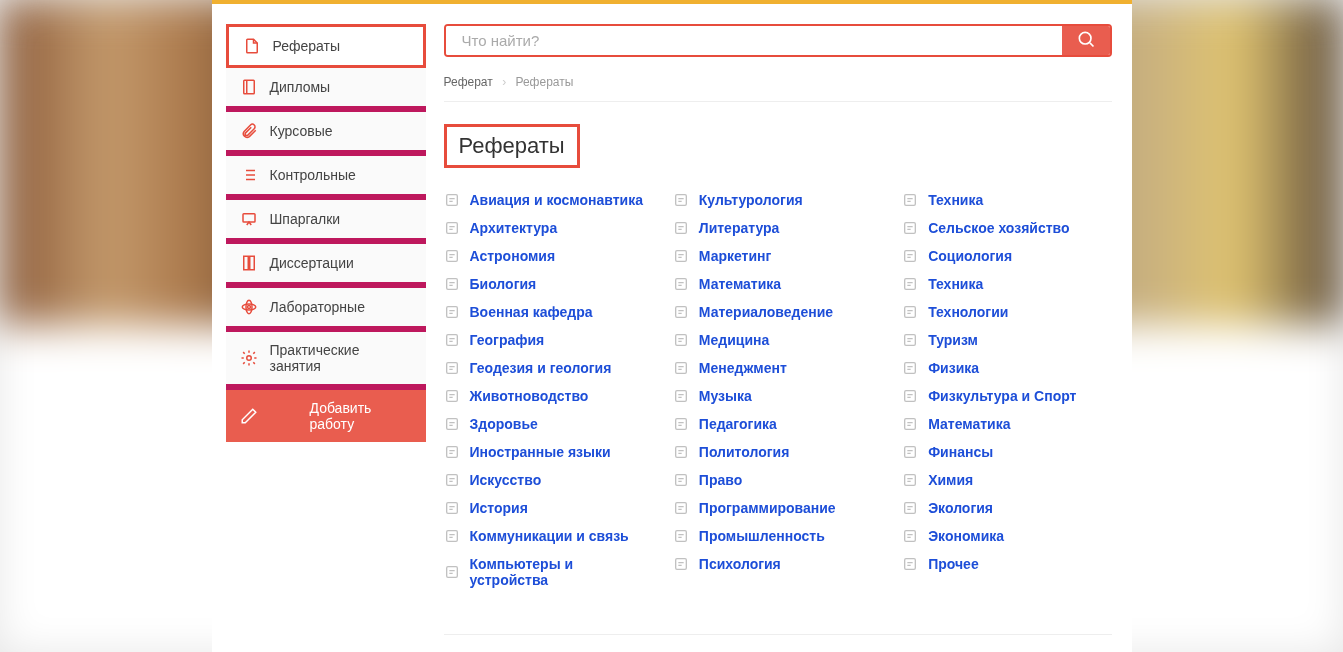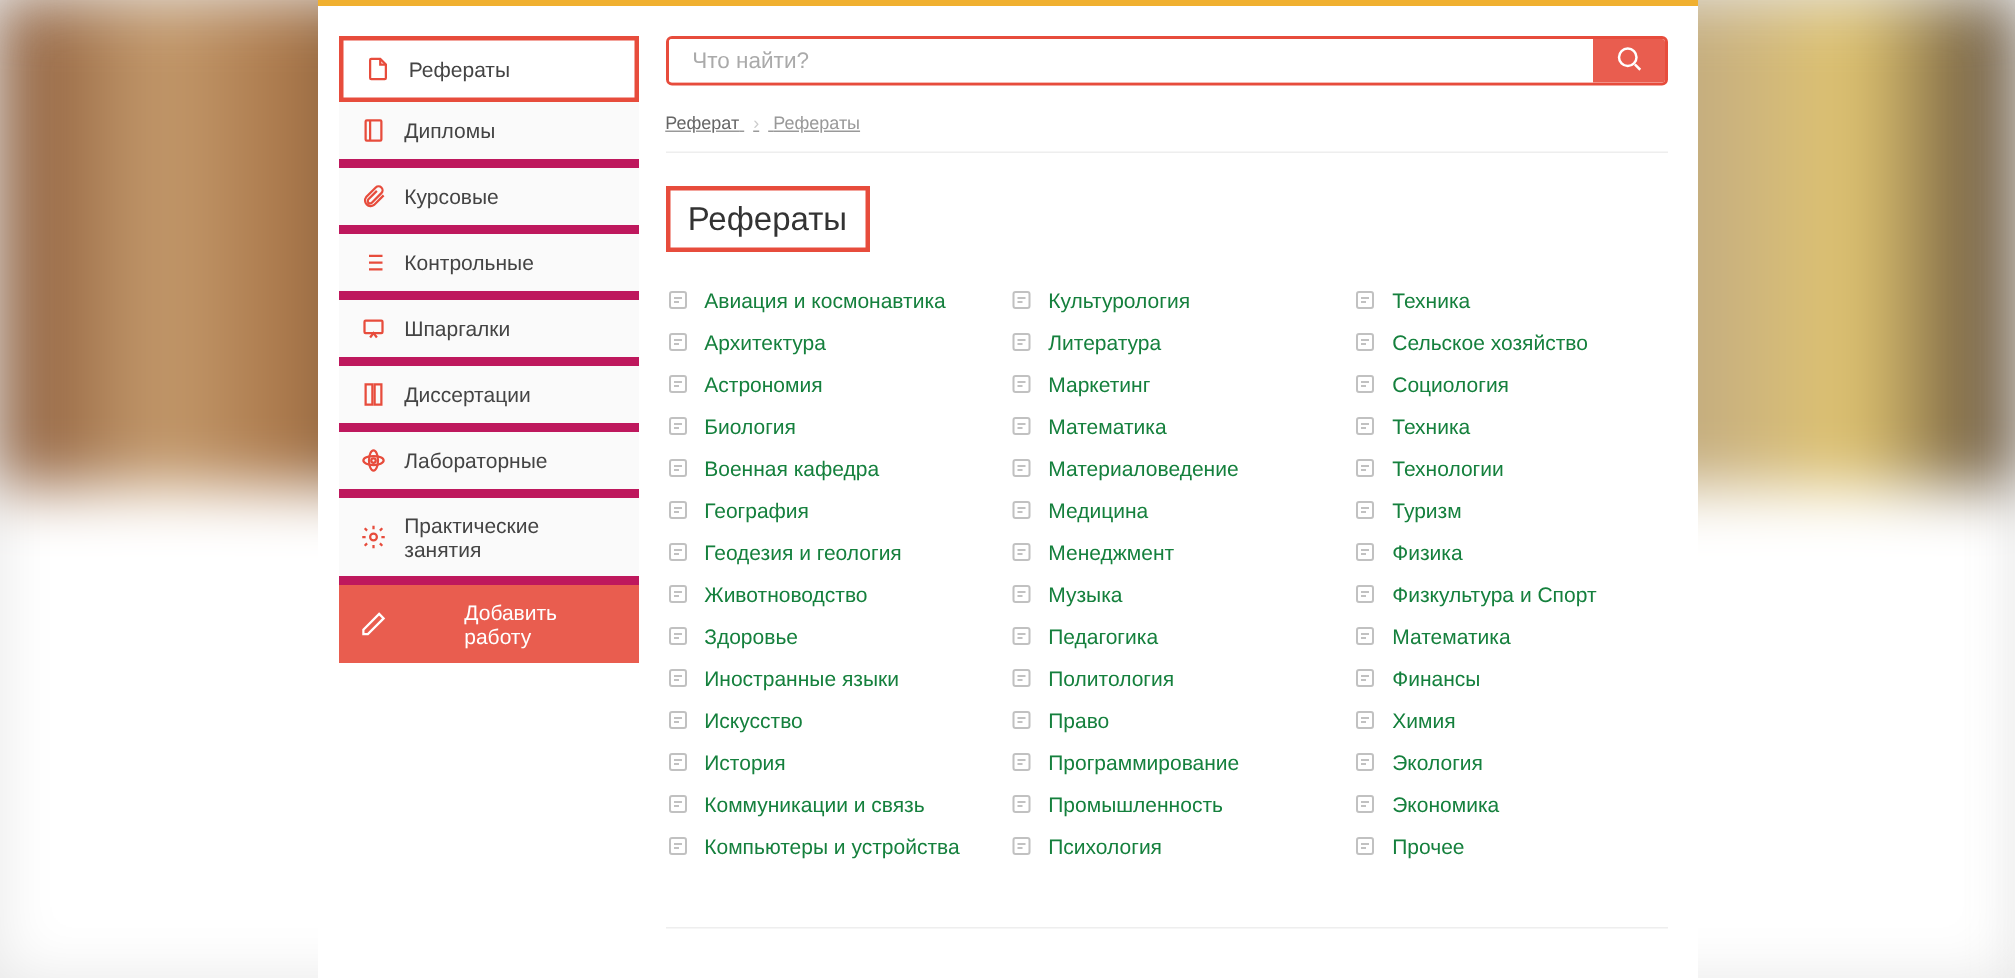--- a/index.html
+++ b/index.html
@@ -107,21 +107,20 @@
       align-items: center;
       justify-content: center;
     }
     .search-btn svg { stroke: #fff; fill: none; }
     .breadcrumb {
       font-size: 12px;
       color: #999;
       padding-bottom: 12px;
       border-bottom: 1px solid #eee;
       margin-bottom: 22px;
-      text-decoration: underline;
     }
     .breadcrumb .bc-first { color: #666; }
     .breadcrumb .bc-sep { margin: 0 6px; color: #ccc; }
     .page-title {
       display: inline-block;
       font-size: 22px;
       font-weight: normal;
       color: #333;
       border: 3px solid #e74c3c;
       padding: 6px 12px;
@@ -130,23 +129,24 @@
     .categories {
       display: grid;
       grid-template-columns: repeat(3, 1fr);
       column-gap: 20px;
     }
     .cat-col { display: flex; flex-direction: column; }
     .cat-item {
       display: flex;
       align-items: center;
       padding: 6px 0;
-      color: #15803d;
+      color: #1d4ed8;
       cursor: pointer;
       font-size: 14px;
+      font-weight: bold;
     }
     .cat-item .cat-icon {
       width: 16px;
       height: 16px;
       margin-right: 10px;
       opacity: 0.45;
       flex-shrink: 0;
       display: inline-flex;
       align-items: center;
       justify-content: center;

